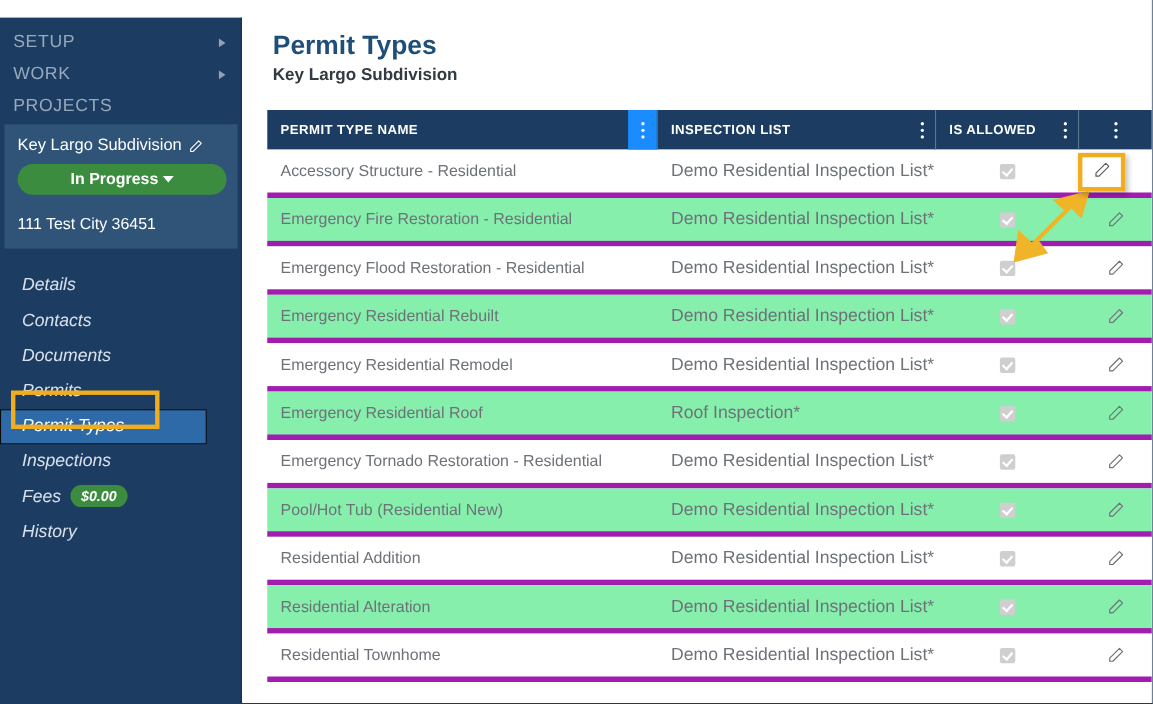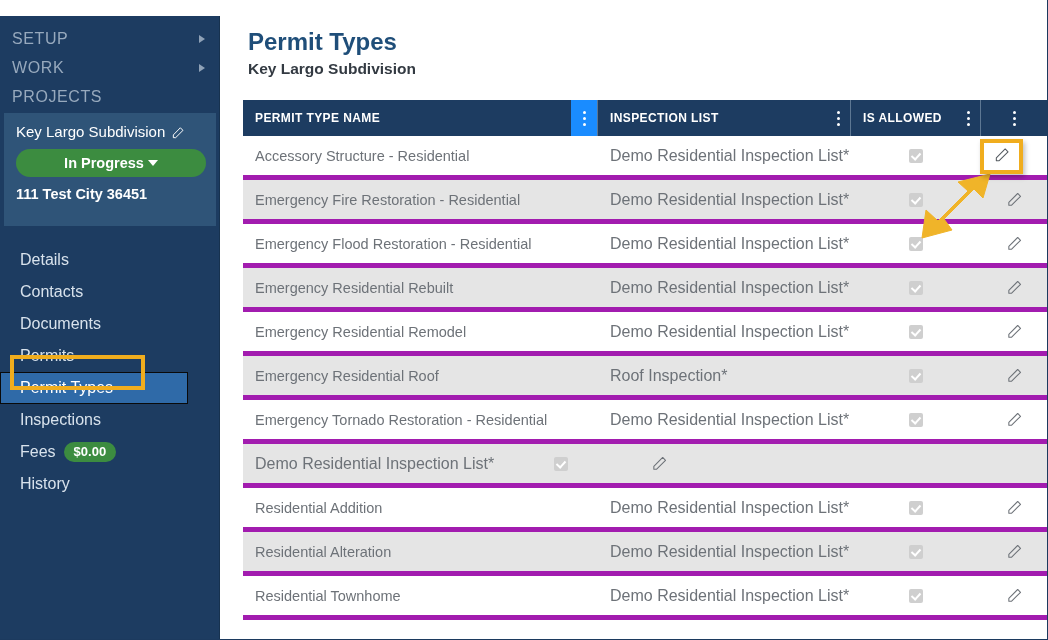--- a/index.html
+++ b/index.html
@@ -102,32 +102,33 @@
   }
 
   .pill-caret {
     width: 0; height: 0;
     border-left: 5px solid transparent;
     border-right: 5px solid transparent;
     border-top: 6px solid #ffffff;
   }
 
   #project-address {
-    margin-top: 9px;
+    margin-top: 19px;
     color: #ffffff;
     font-size: 14.5px;
-    font-weight: bold;
+    font-weight: normal;
   }
 
   
   #section-nav {
     position: absolute;
     left: 0;
     top: 228px;
     width: 188px;
+    font-style: italic;
   }
 
   .nav-item {
     position: relative;
     height: 32px;
     line-height: 32px;
     padding-left: 20px;
     color: #d8e2ec;
     font-size: 16px;
     cursor: pointer;
@@ -240,21 +241,21 @@
   .kebab.active { background: #1a8cff; width: 26px; }
 
   
   .row {
     display: flex;
     height: 44px;
     align-items: center;
     background: #ffffff;
     border-bottom: 5px solid #a21caf;
   }
-  .row.alt { background: #e5e5e5; }
+  .row.alt { background: #86efac; }
 
   .cell-name {
     width: 355px;
     padding-left: 12px;
     color: #6d7278;
     font-size: 14.5px;
     white-space: nowrap;
     overflow: hidden;
   }
   .cell-list {
@@ -525,20 +526,21 @@
             </div>
             <div class="cell-edit">
               <span class="edit-pencil">
                 <svg viewBox="0 0 24 24" width="17" height="17" fill="none" stroke="#6d7278" stroke-width="1.5" stroke-linecap="round" stroke-linejoin="round">
                   <path d="M16.5 3.5l4 4L8 20H4v-4z"></path>
                 </svg>
               </span>
             </div>
           </div>
           <div class="row alt">
+            <div class="cell-name">Pool/Hot Tub (Residential New)</div>
             <div class="cell-list">Demo Residential Inspection List*</div>
             <div class="cell-allowed">
               <span class="chk"></span>
             </div>
             <div class="cell-edit">
               <span class="edit-pencil">
                 <svg viewBox="0 0 24 24" width="17" height="17" fill="none" stroke="#6d7278" stroke-width="1.5" stroke-linecap="round" stroke-linejoin="round">
                   <path d="M16.5 3.5l4 4L8 20H4v-4z"></path>
                 </svg>
               </span>

